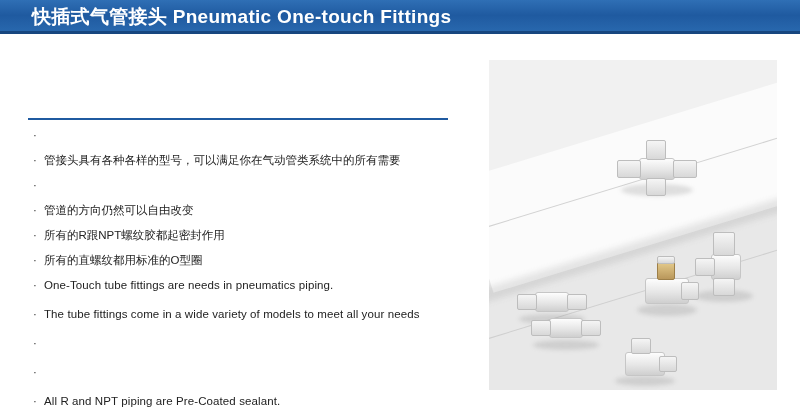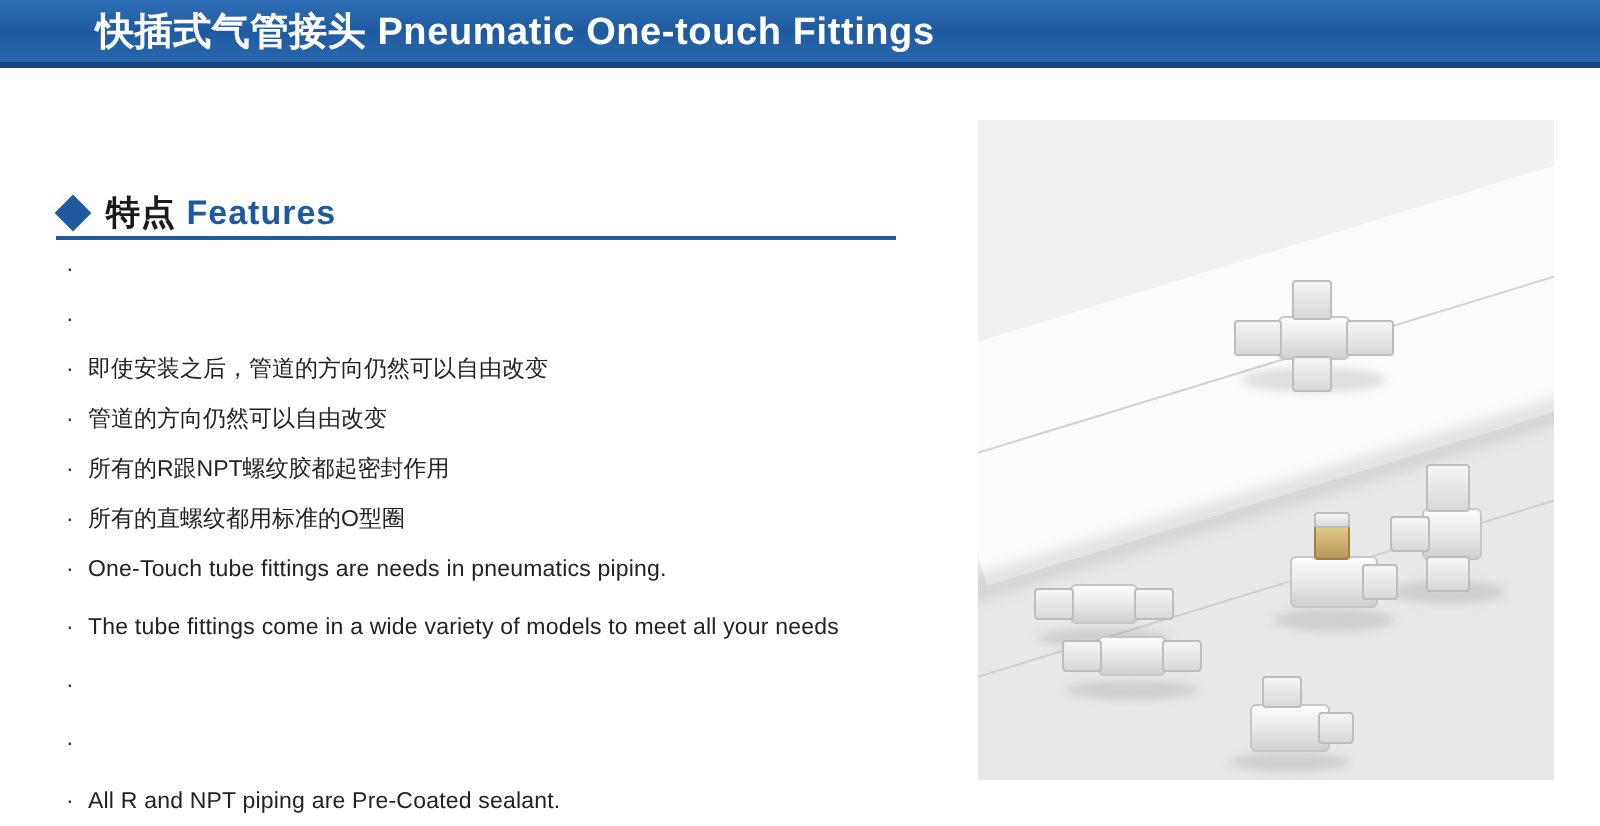--- a/index.html
+++ b/index.html
@@ -24,21 +24,21 @@
     background: linear-gradient(to bottom, #2f6fb5 0%, #1f5aa0 45%, #2a6ab0 100%);
   }
   .header-band::after {
     content: "";
     position: absolute;
     left: 0; bottom: 0; width: 800px; height: 3px;
     background: #17467f;
   }
   .header-title {
     position: absolute;
-    left: 48px; top: 3px;
+    left: 32px; top: 3px;
     height: 28px;
     line-height: 28px;
     color: #ffffff;
     font-size: 19px;
     font-weight: bold;
     letter-spacing: 0.3px;
     white-space: nowrap;
   }
   .header-title .en { font-size: 19px; }
 
@@ -182,39 +182,32 @@
 
 <div class="page">
 
   <div class="header-band">
     <div class="header-title">
       <span>快插式气管接头</span>
       <span class="en">Pneumatic One-touch Fittings</span>
     </div>
   </div>
 
-  <div class="features-head">
-    <span class="diamond"></span>
-    <span class="features-title">
-      <span>特点</span>
-      <span class="en">Features</span>
-    </span>
-  </div>
   <div class="features-rule"></div>
 
   <div class="bullets">
     <div class="bullet cn">
       <span class="dot">·</span>
     </div>
     <div class="bullet cn">
       <span class="dot">·</span>
-    </div>
-    <div class="bullet cn">
-      <span class="dot">·</span>
-      <span class="txt">即使安装之后，管道的方向仍然可以自由改变</span>
+      <span class="txt">管接头具有各种各样的型号，可以满足你在气动管类系统中的所有需要</span>
+    </div>
+    <div class="bullet cn">
+      <span class="dot">·</span>
     </div>
     <div class="bullet cn">
       <span class="dot">·</span>
       <span class="txt">管道的方向仍然可以自由改变</span>
     </div>
     <div class="bullet cn">
       <span class="dot">·</span>
       <span class="txt">所有的R跟NPT螺纹胶都起密封作用</span>
     </div>
     <div class="bullet cn">

